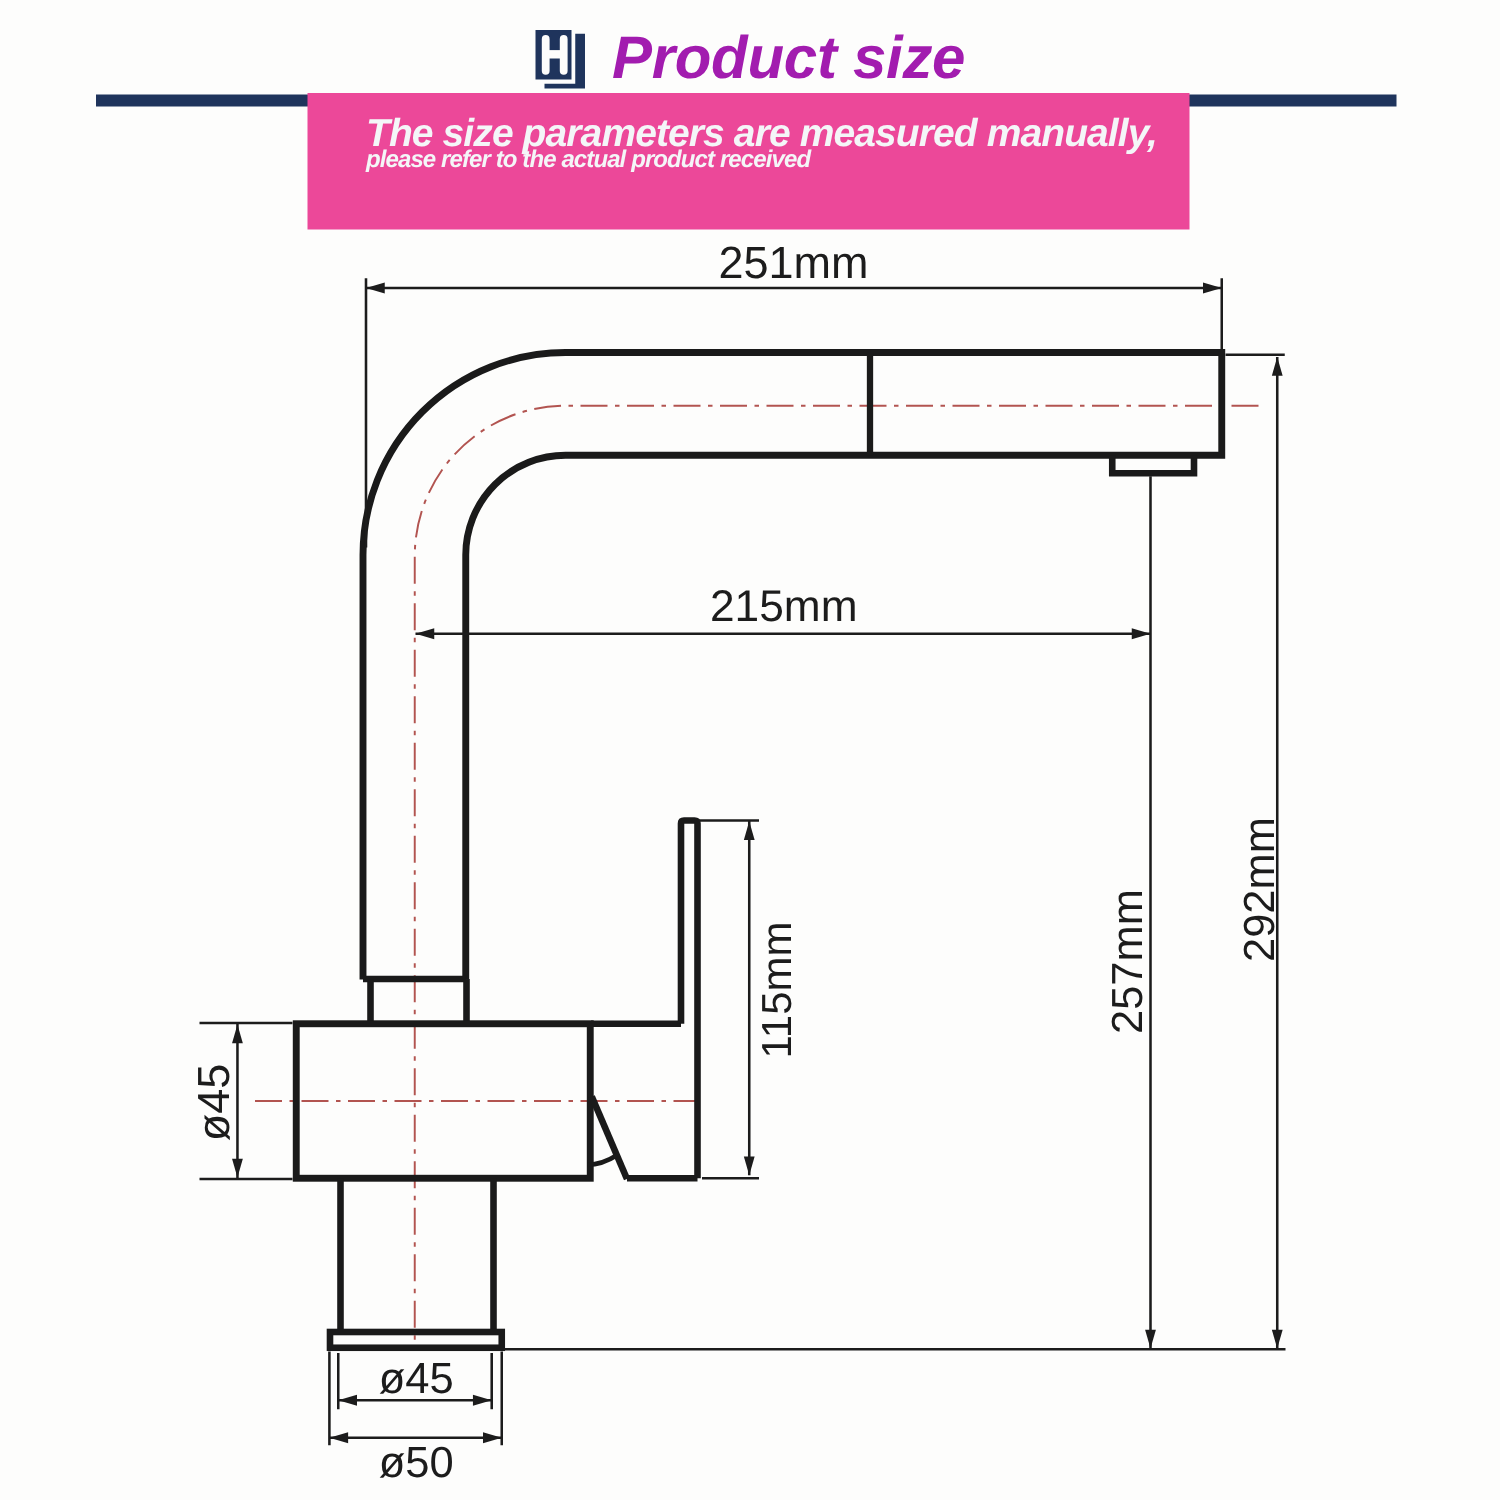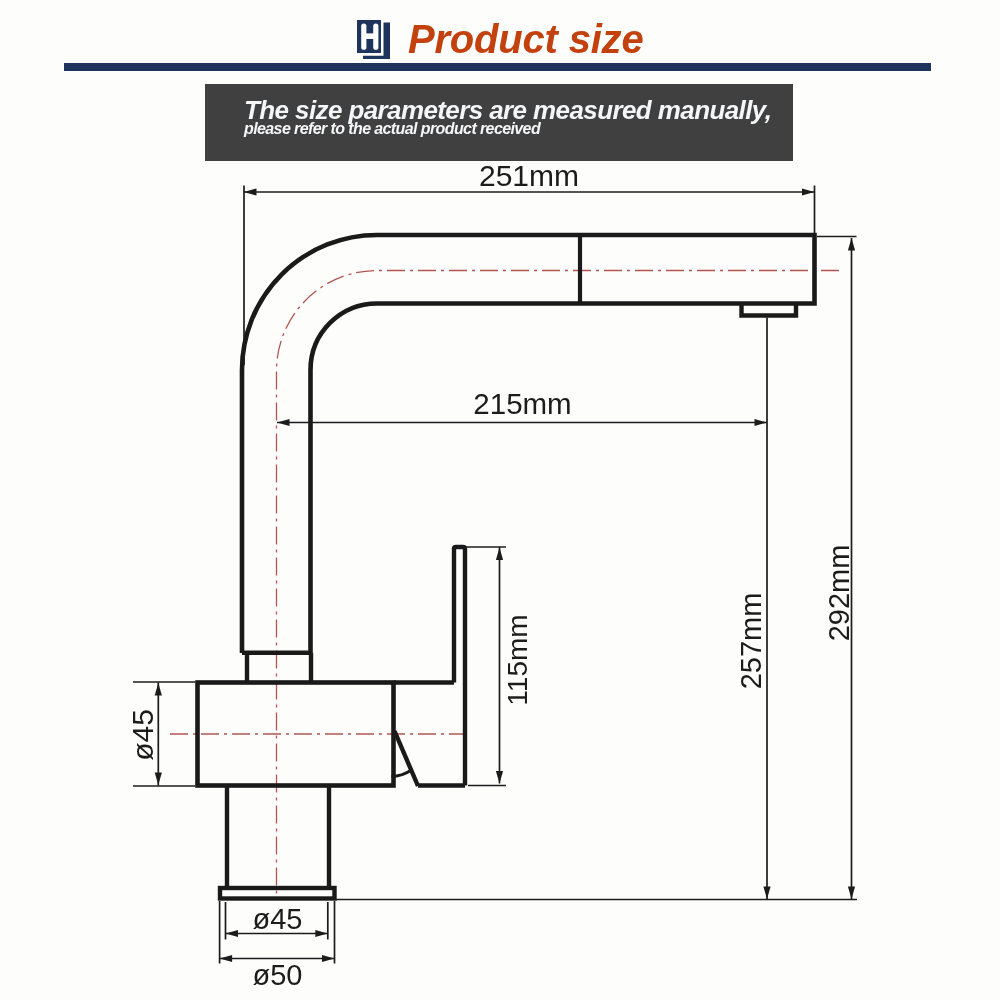--- a/index.html
+++ b/index.html
@@ -1,20 +1,20 @@
 <!DOCTYPE html>
 <html><head>
 <meta charset="utf-8">
 <style>
   html,body{margin:0;padding:0;}
   body{width:1000px;height:1000px;background:#fdfdfc;font-family:"Liberation Sans",sans-serif;overflow:hidden;}
   .page{position:relative;width:1000px;height:1000px;}
-  .title{position:absolute;left:408px;top:17px;width:400px;font-weight:bold;font-style:italic;font-size:40px;color:#c2410c;letter-spacing:-0.2px;white-space:nowrap;}
+  .title{position:absolute;left:408px;top:17px;width:400px;font-weight:bold;font-style:italic;font-size:40px;color:#a21caf;letter-spacing:-0.2px;white-space:nowrap;}
   .ribbonbar{position:absolute;left:64px;top:63px;width:867px;height:8px;background:#1f345c;}
-  .banner{position:absolute;left:205px;top:62px;width:588px;height:77px;background:#404040;margin-top:22px;}
+  .banner{position:absolute;left:205px;top:62px;width:588px;height:91px;background:#ec4899;}
   .banner .l1{position:absolute;left:39px;top:11px;font-weight:bold;font-style:italic;font-size:26px;color:#f4f6f8;letter-spacing:-0.6px;white-space:nowrap;}
   .banner .l2{position:absolute;left:39px;top:36px;font-weight:bold;font-style:italic;font-size:16px;color:#f4f6f8;letter-spacing:-0.6px;white-space:nowrap;}
 </style>
 </head>
 <body>
 <div class="page">
 
 <svg style="position:absolute;left:350px;top:14px;" width="48" height="52" viewBox="0 0 48 52">
   <g>
     <rect x="7" y="6" width="24" height="33" fill="#1f345c"></rect>

